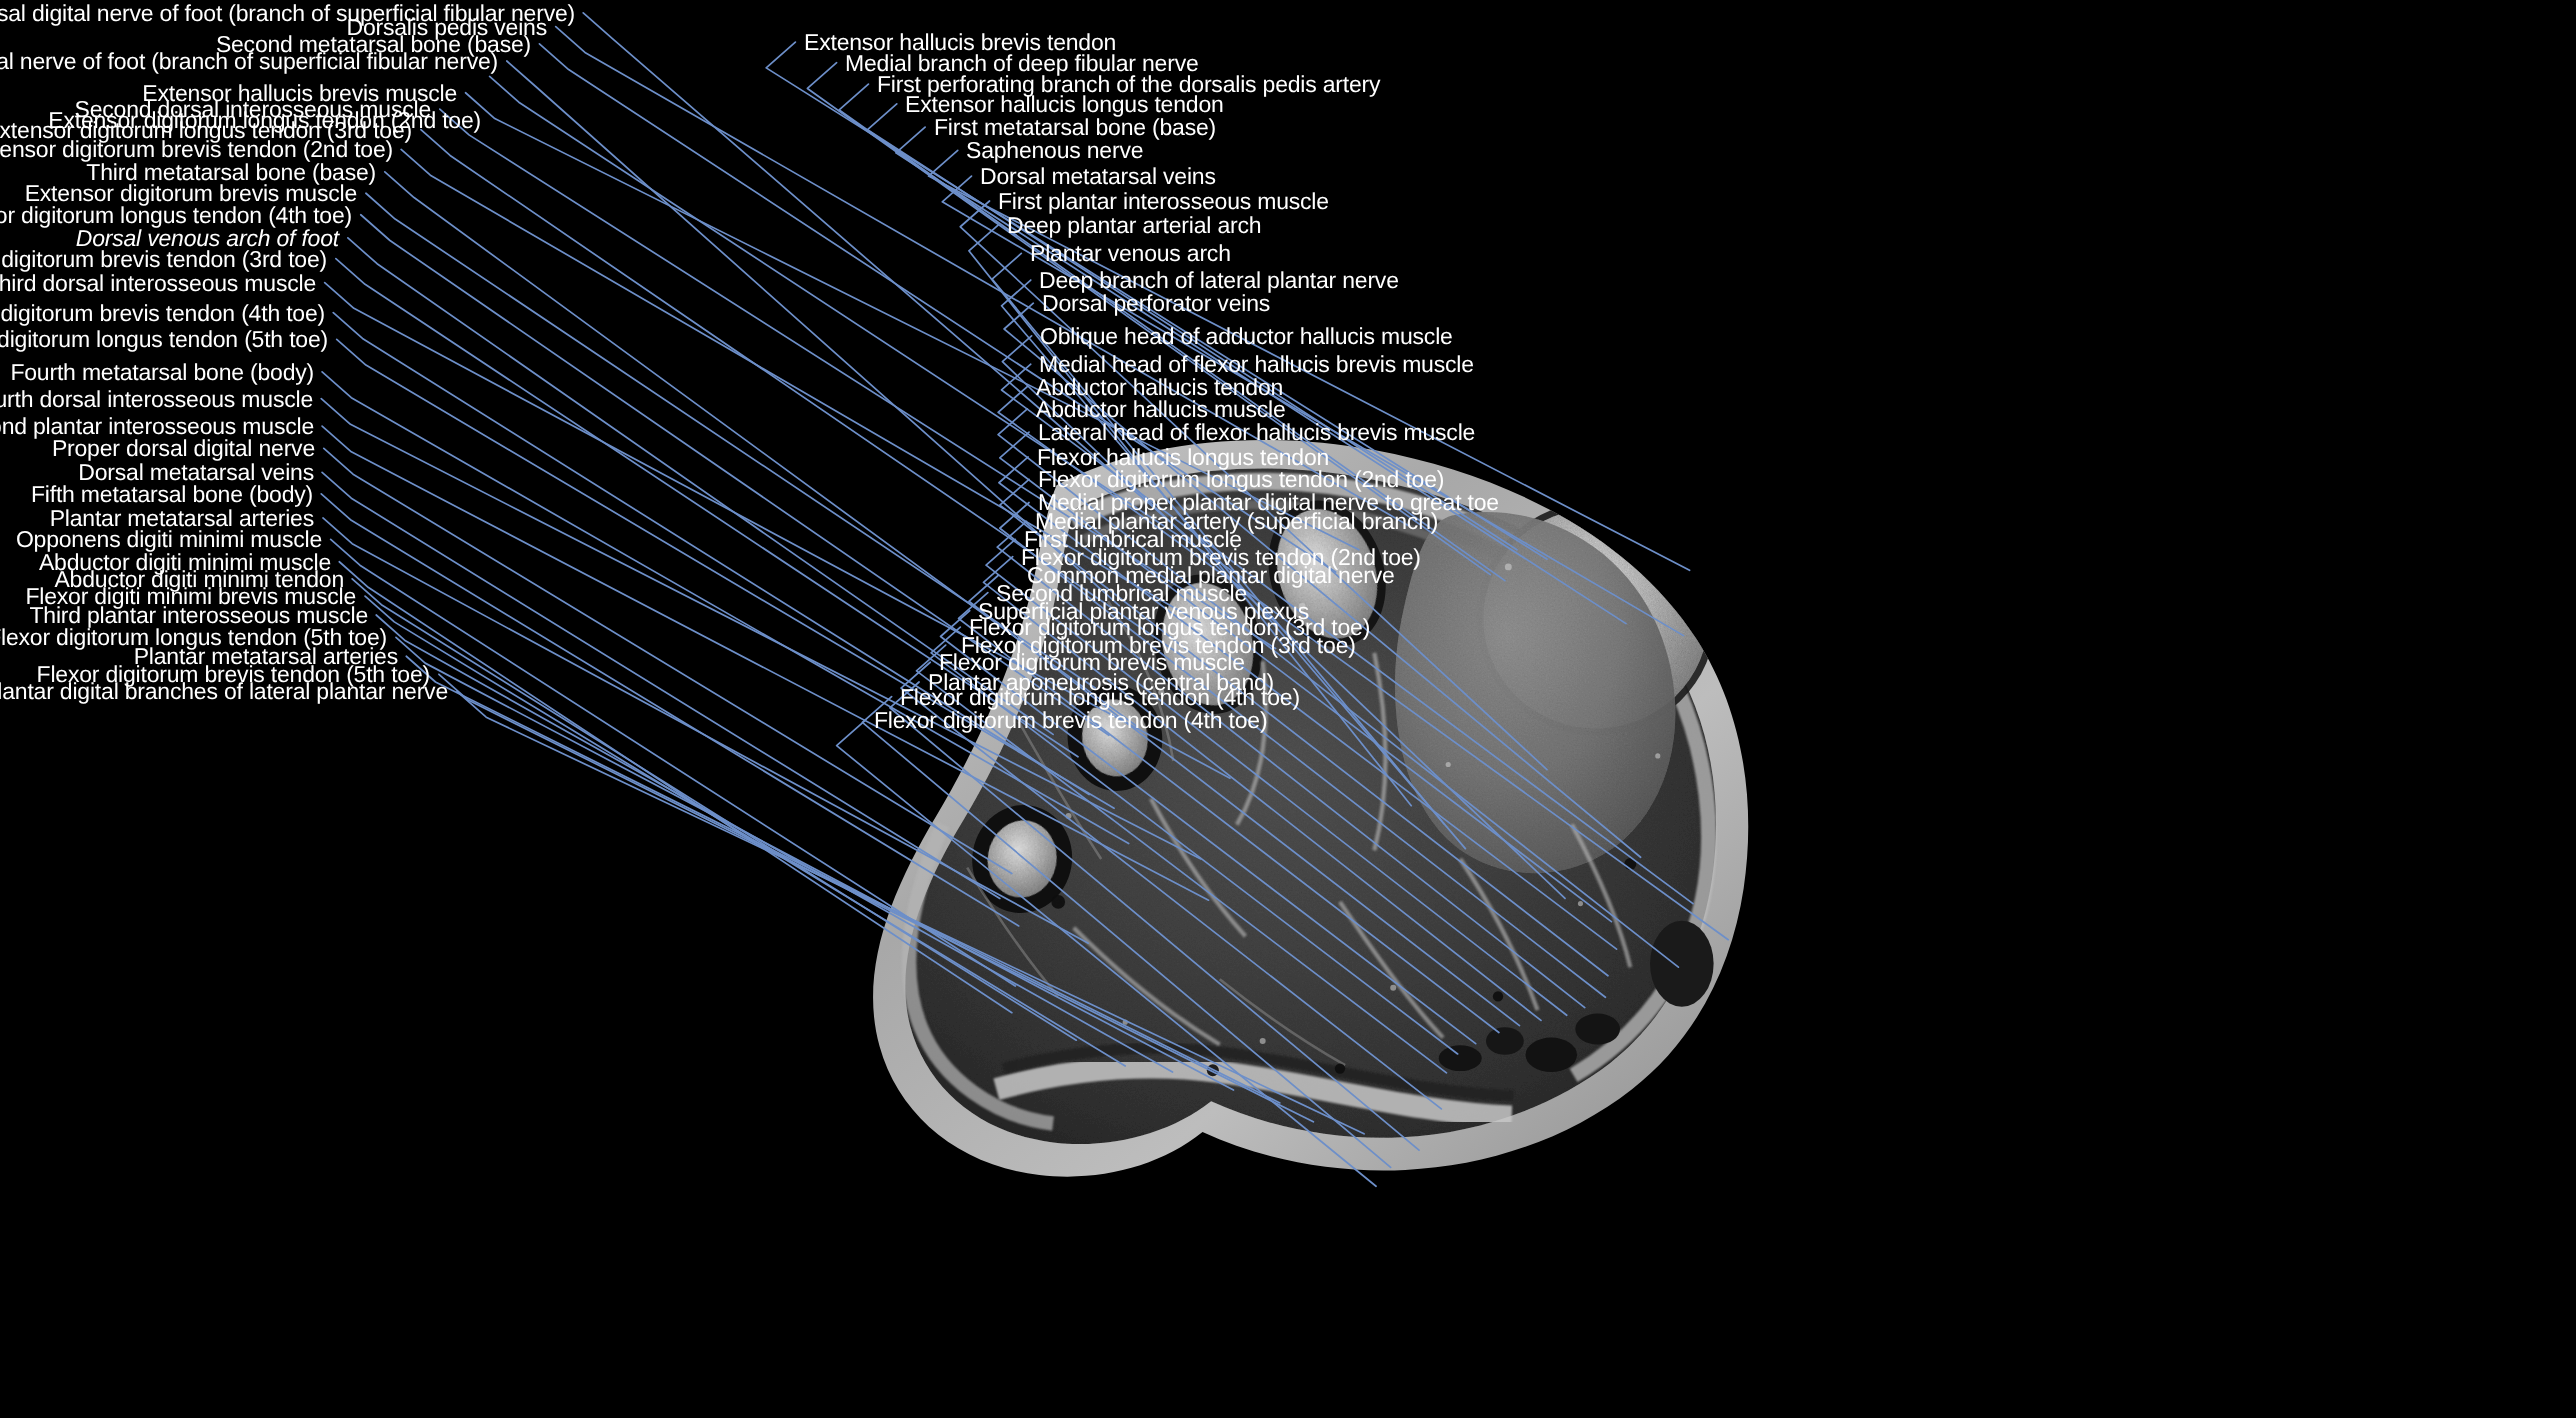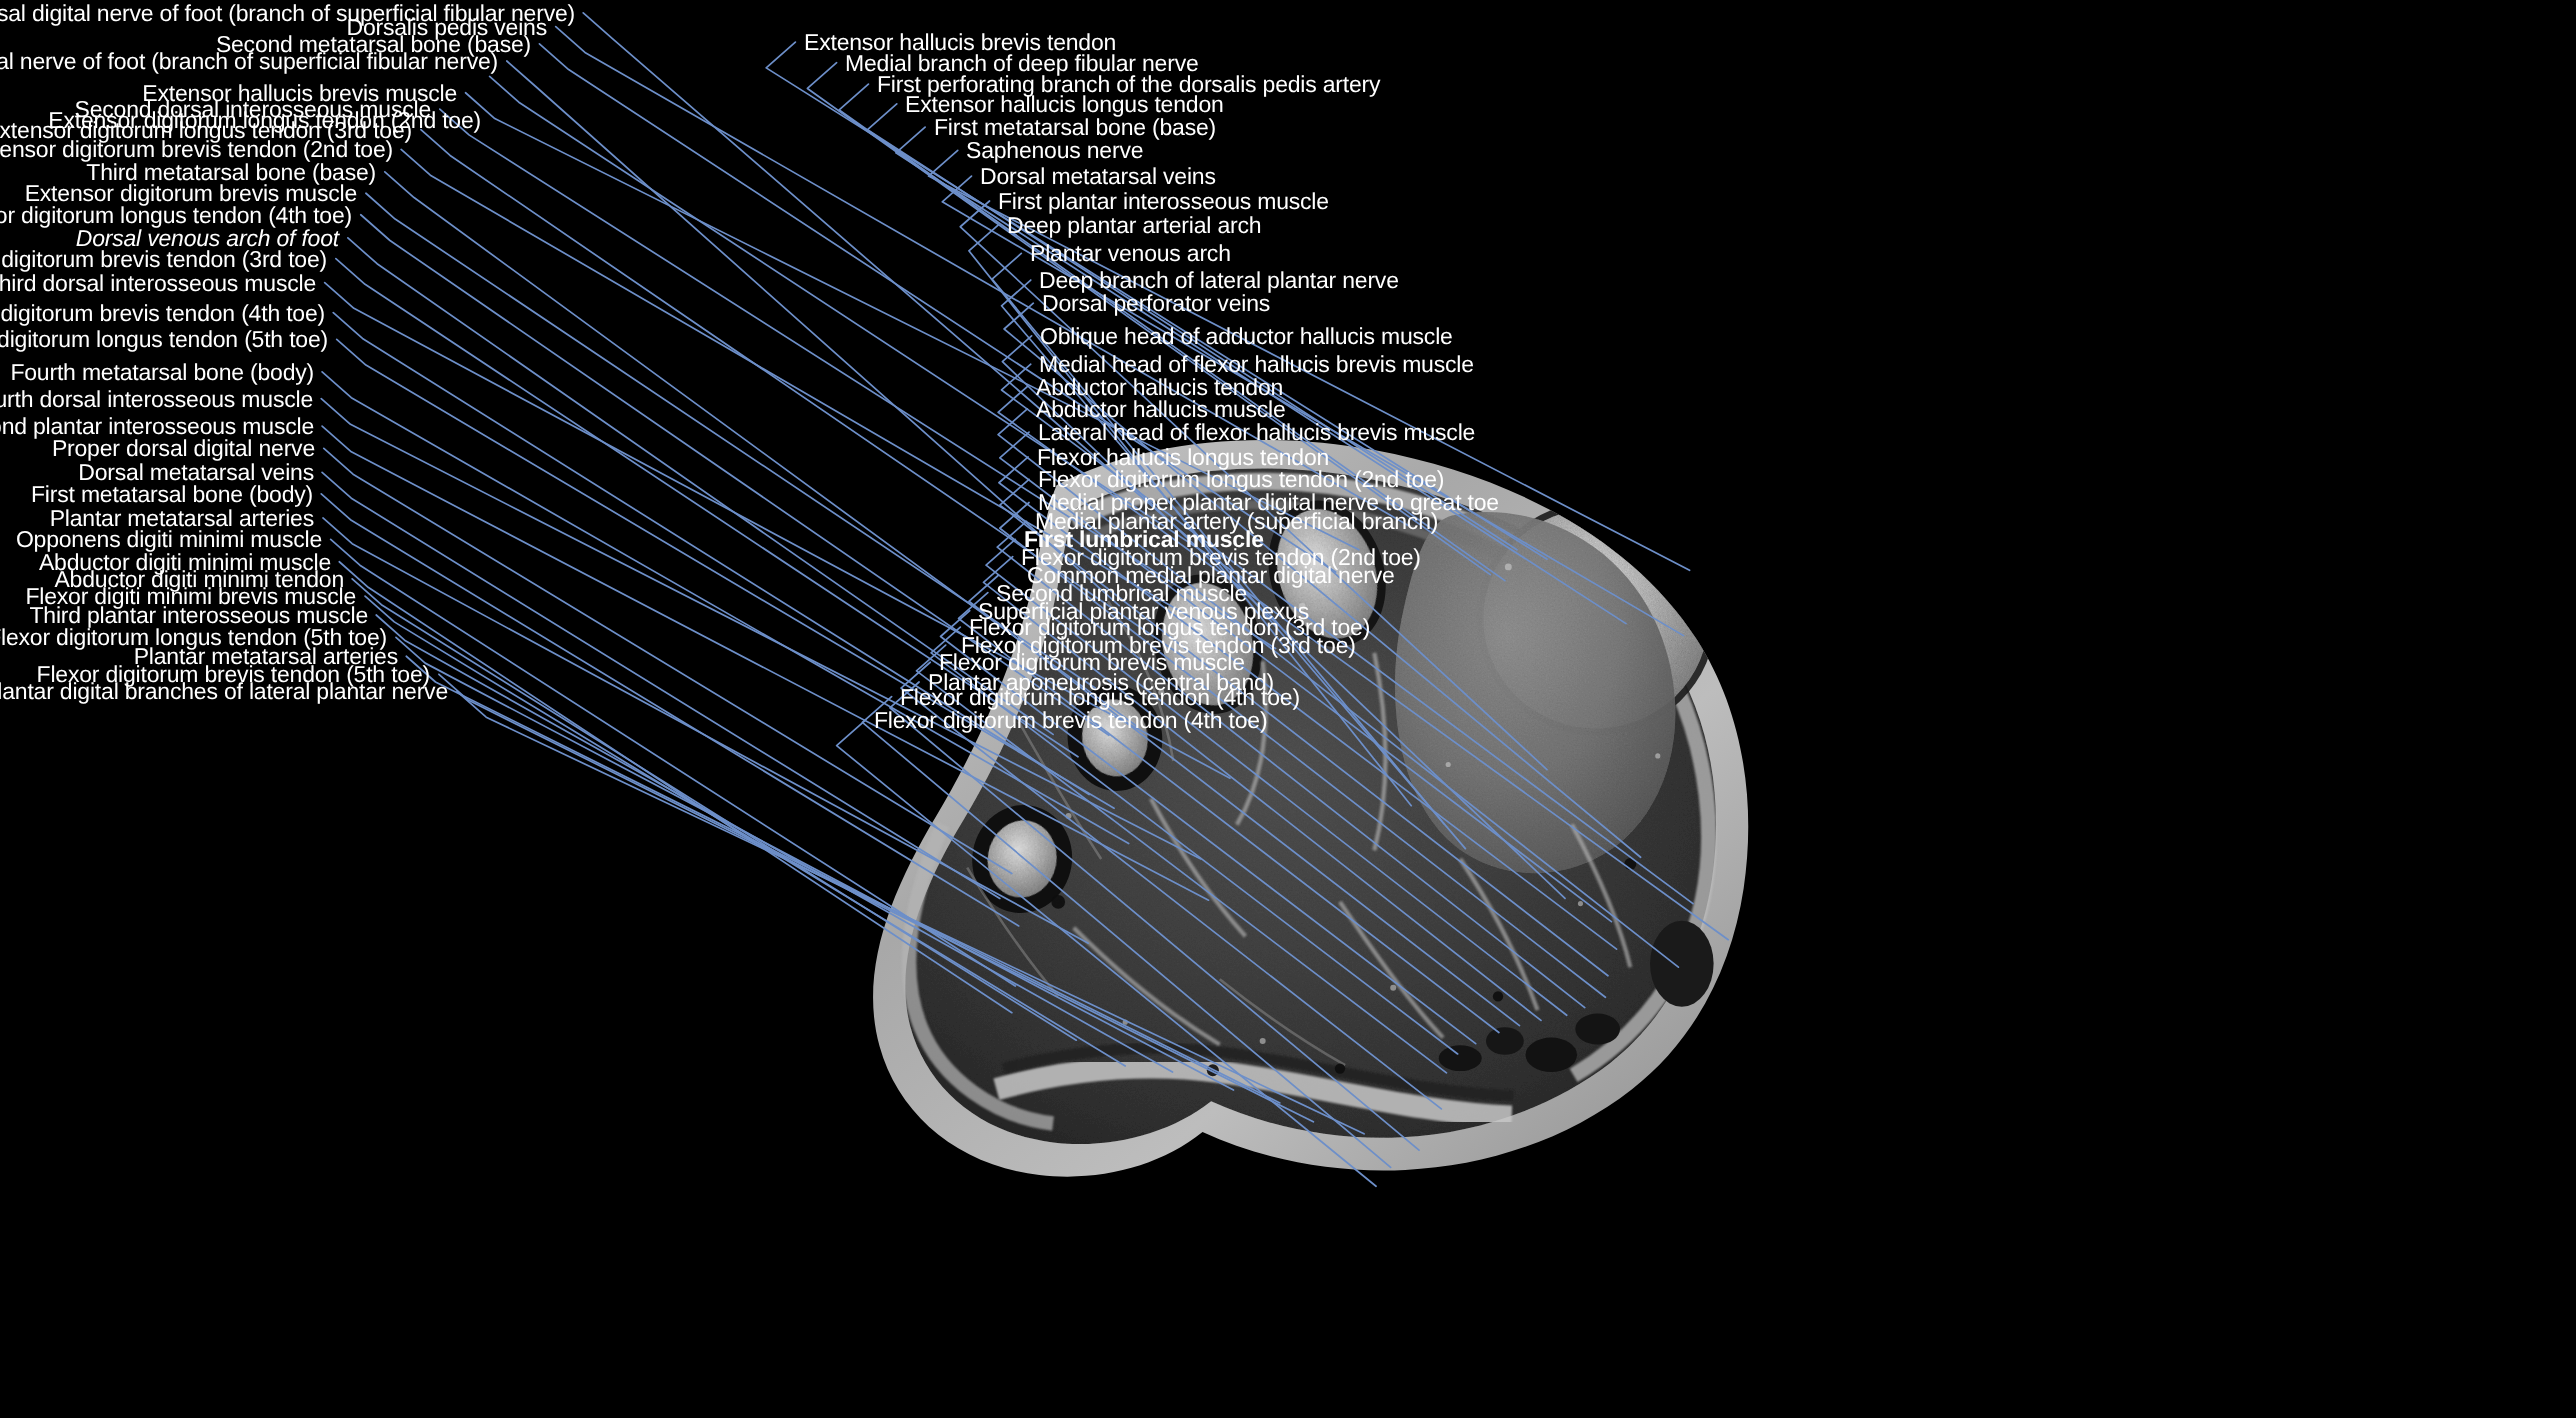--- a/index.html
+++ b/index.html
@@ -295,21 +295,21 @@
       <div class="label left" style="left: 339px; top: 238px; font-style: italic;">Dorsal venous arch of foot</div>
       <div class="label left" style="left: 327px; top: 259px;">Extensor digitorum brevis tendon (3rd toe)</div>
       <div class="label left" style="left: 316px; top: 283px;">Third dorsal interosseous muscle</div>
       <div class="label left" style="left: 325px; top: 313px;">Extensor digitorum brevis tendon (4th toe)</div>
       <div class="label left" style="left: 328px; top: 339px;">Extensor digitorum longus tendon (5th toe)</div>
       <div class="label left" style="left: 314px; top: 372px;">Fourth metatarsal bone (body)</div>
       <div class="label left" style="left: 313px; top: 399px;">Fourth dorsal interosseous muscle</div>
       <div class="label left" style="left: 314px; top: 426px;">Second plantar interosseous muscle</div>
       <div class="label left" style="left: 315px; top: 448px;">Proper dorsal digital nerve</div>
       <div class="label left" style="left: 314px; top: 472px;">Dorsal metatarsal veins</div>
-      <div class="label left" style="left: 313px; top: 494px;">First metatarsal bone (body)</div>
+      <div class="label left" style="left: 313px; top: 494px;">Fifth metatarsal bone (body)</div>
       <div class="label left" style="left: 314px; top: 518px;">Plantar metatarsal arteries</div>
       <div class="label left" style="left: 322px; top: 539px;">Opponens digiti minimi muscle</div>
       <div class="label left" style="left: 331px; top: 562px;">Abductor digiti minimi muscle</div>
       <div class="label left" style="left: 344px; top: 579px;">Abductor digiti minimi tendon</div>
       <div class="label left" style="left: 356px; top: 596px;">Flexor digiti minimi brevis muscle</div>
       <div class="label left" style="left: 368px; top: 615px; text-align: center;">Third plantar interosseous muscle</div>
       <div class="label left" style="left: 387px; top: 637px;">Flexor digitorum longus tendon (5th toe)</div>
       <div class="label left" style="left: 398px; top: 656px;">Plantar metatarsal arteries</div>
       <div class="label left" style="left: 430px; top: 674px;">Flexor digitorum brevis tendon (5th toe)</div>
       <div class="label left" style="left: 448px; top: 691px;">Common plantar digital branches of lateral plantar nerve</div>
@@ -329,21 +329,21 @@
       <div class="label right" style="left: 1042px; top: 303px;">Dorsal perforator veins</div>
       <div class="label right" style="left: 1040px; top: 336px;">Oblique head of adductor hallucis muscle</div>
       <div class="label right" style="left: 1039px; top: 364px;">Medial head of flexor hallucis brevis muscle</div>
       <div class="label right" style="left: 1036px; top: 387px;">Abductor hallucis tendon</div>
       <div class="label right" style="left: 1036px; top: 409px;">Abductor hallucis muscle</div>
       <div class="label right" style="left: 1038px; top: 432px;">Lateral head of flexor hallucis brevis muscle</div>
       <div class="label right" style="left: 1037px; top: 457px;">Flexor hallucis longus tendon</div>
       <div class="label right" style="left: 1038px; top: 479px;">Flexor digitorum longus tendon (2nd toe)</div>
       <div class="label right" style="left: 1038px; top: 502px;">Medial proper plantar digital nerve to great toe</div>
       <div class="label right" style="left: 1035px; top: 521px;">Medial plantar artery (superficial branch)</div>
-      <div class="label right" style="left: 1024px; top: 539px; font-weight: bold;">First lumbrical muscle</div>
+      <div class="label right" style="left: 1024px; top: 539px;">First lumbrical muscle</div>
       <div class="label right" style="left: 1021px; top: 557px;">Flexor digitorum brevis tendon (2nd toe)</div>
       <div class="label right" style="left: 1007px; top: 575px; margin-left: 20px;">Common medial plantar digital nerve</div>
       <div class="label right" style="left: 996px; top: 593px;">Second lumbrical muscle</div>
       <div class="label right" style="left: 978px; top: 611px;">Superficial plantar venous plexus</div>
       <div class="label right" style="left: 969px; top: 627px;">Flexor digitorum longus tendon (3rd toe)</div>
       <div class="label right" style="left: 954px; top: 645px; margin-left: 7px;">Flexor digitorum brevis tendon (3rd toe)</div>
       <div class="label right" style="left: 939px; top: 662px;">Flexor digitorum brevis muscle</div>
       <div class="label right" style="left: 928px; top: 682px;">Plantar aponeurosis (central band)</div>
       <div class="label right" style="left: 900px; top: 697px;">Flexor digitorum longus tendon (4th toe)</div>
       <div class="label right" style="left: 874px; top: 720px;">Flexor digitorum brevis tendon (4th toe)</div>

